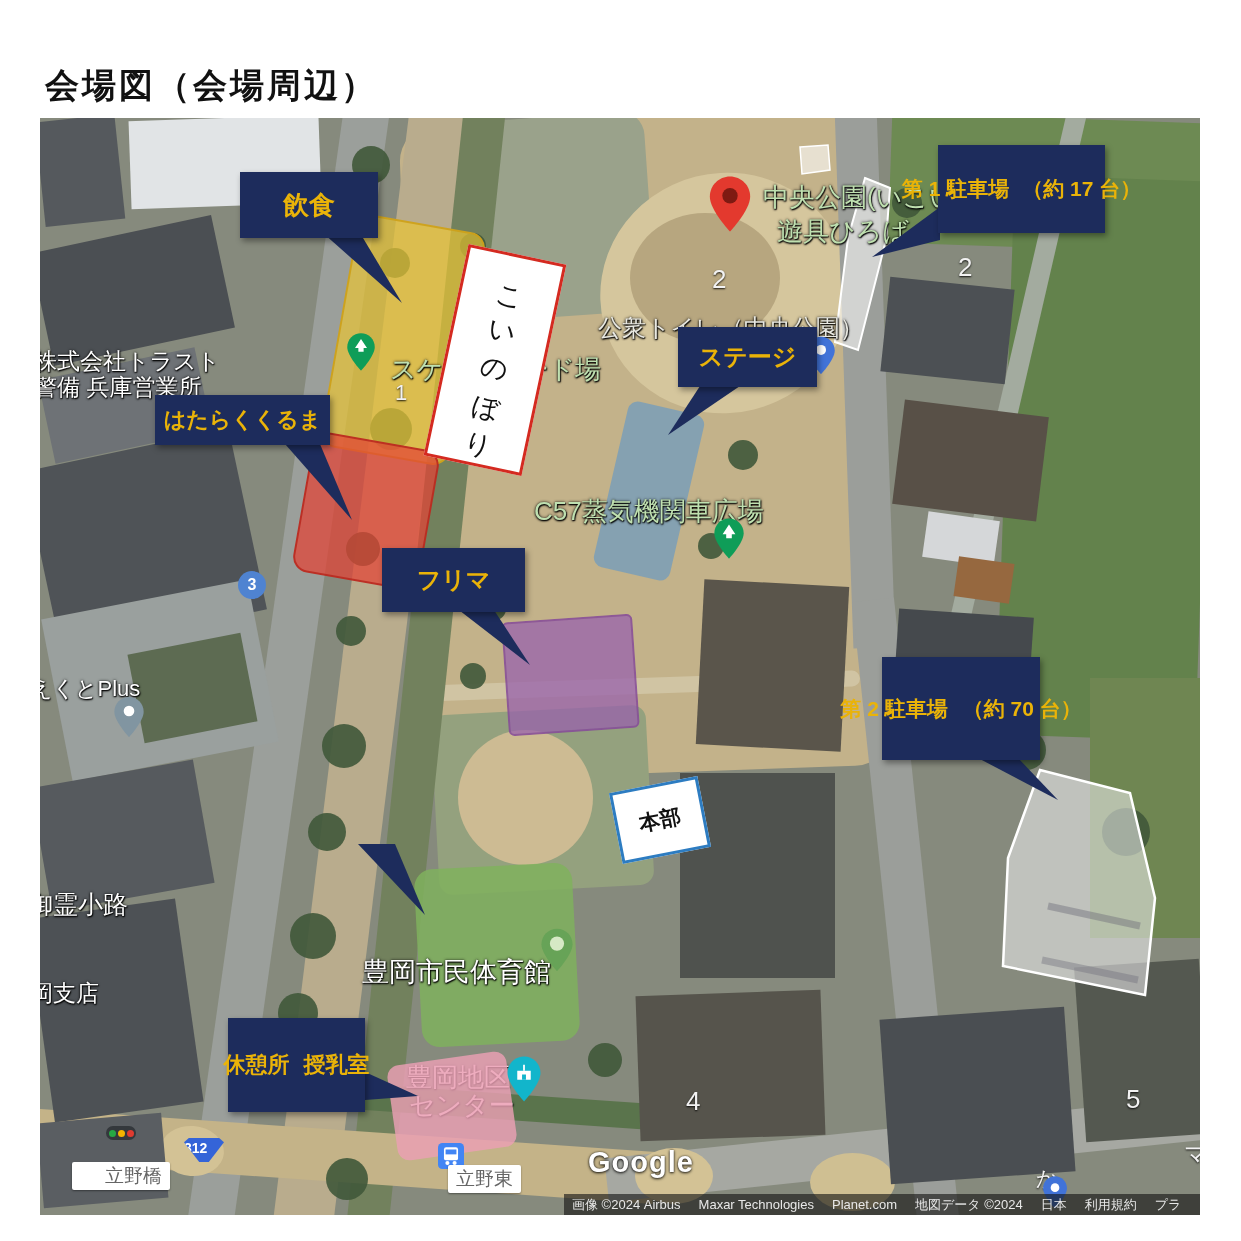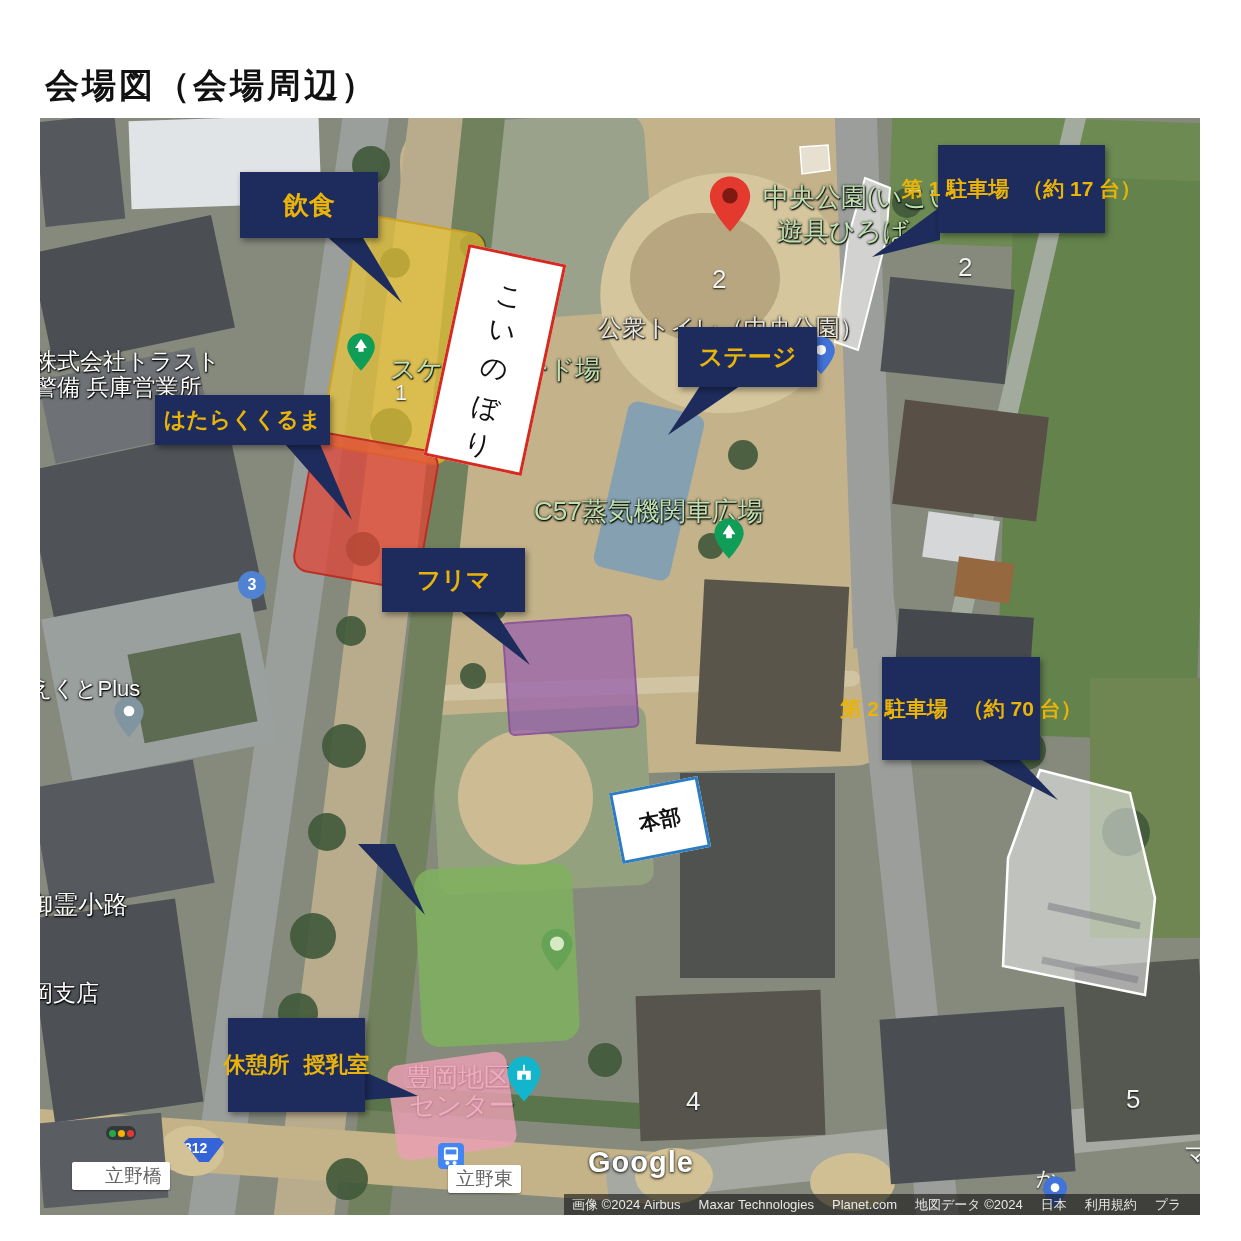--- a/index.html
+++ b/index.html
@@ -143,20 +143,21 @@
     <span class="mlabel green" style="left:723px;top:62px;font-size:26px;">中央公園(いこい</span>
     <span class="mlabel green" style="left:737px;top:96px;font-size:26px;">遊具ひろば</span>
     <span class="mlabel" style="left:558px;top:194px;color:#e9e9e2;">公衆トイレ（中央公園）</span>
     <span class="mlabel green" style="left:350px;top:234px;font-size:26px;">スケートボード場</span>
     <span class="mlabel green" style="left:494px;top:376px;font-size:26px;">C57蒸気機関車広場</span>
     <span class="mlabel" style="left:-6px;top:228px;font-size:23px;">株式会社トラスト</span>
     <span class="mlabel" style="left:-6px;top:254px;font-size:23px;">警備 兵庫営業所</span>
     <span class="mlabel" style="left:-10px;top:556px;font-size:22px;">えくとPlus</span>
     <span class="mlabel" style="left:-12px;top:770px;font-size:25px;">御霊小路</span>
     <span class="mlabel" style="left:-10px;top:860px;font-size:23px;">岡支店</span>
+    <span class="mlabel" style="left:322px;top:836px;font-size:27px;">豊岡市民体育館</span>
     <span class="mlabel under" style="left:366px;top:942px;font-size:26px;color:#f6e3e8;">豊岡地区</span>
     <span class="mlabel under" style="left:369px;top:970px;font-size:26px;color:#f6e3e8;">センター</span>
 
     <span class="mapnum" style="left:355px;top:262px;font-size:22px;">1</span>
     <span class="mapnum" style="left:672px;top:146px;">2</span>
     <span class="mapnum" style="left:918px;top:134px;">2</span>
     <span class="mapnum" style="left:646px;top:968px;">4</span>
     <span class="mapnum" style="left:1086px;top:966px;">5</span>
     <span class="mapnum" style="left:1144px;top:1020px;font-size:24px;">マ</span>
     <span class="mapnum" style="left:996px;top:1046px;font-size:22px;">か</span>

